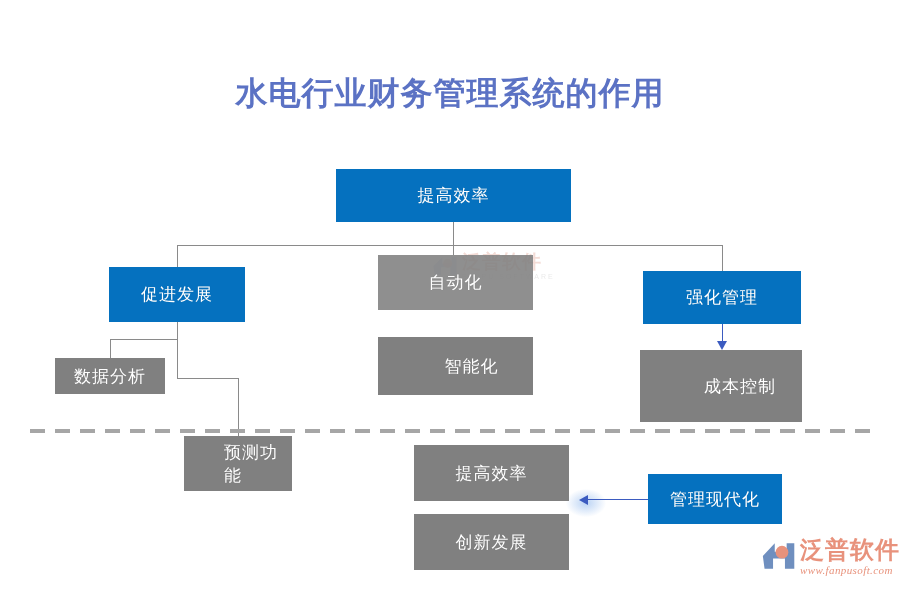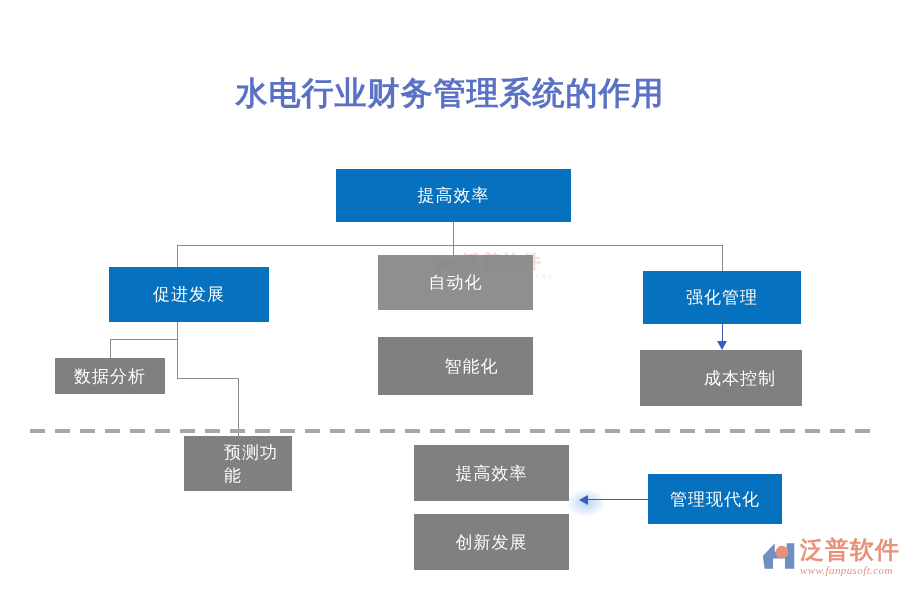--- a/index.html
+++ b/index.html
@@ -222,37 +222,37 @@
     <span class="wm-text">
       <span class="wm-cn">泛普软件</span>
       <span class="wm-en">FANPU SOFTWARE</span>
     </span>
   </div>
 
   <div class="node blue" style="left:336px; top:169px; width:235px; height:53px;">
     <span>提高效率</span>
   </div>
 
-  <div class="node blue" style="left:109px; top:267px; width:160px; height:55px;">
+  <div class="node blue" style="left:109px; top:267px; width:136px; height:55px;">
     <span>促进发展</span>
   </div>
 
   <div class="node gray" style="left:378px; top:255px; width:155px; height:55px; background:rgba(128,128,128,0.88);">
     <span>自动化</span>
   </div>
 
   <div class="node gray" style="left:378px; top:337px; width:155px; height:58px;padding-left:32px;">
     <span>智能化</span>
   </div>
 
   <div class="node blue" style="left:643px; top:271px; width:158px; height:53px;">
     <span>强化管理</span>
   </div>
 
-  <div class="node gray" style="left:640px; top:350px; width:162px; height:56px;padding-left:38px;">
+  <div class="node gray" style="left:640px; top:350px; width:162px; height:72px;padding-left:38px;">
     <span>成本控制</span>
   </div>
 
   <div class="node gray" style="left:55px; top:358px; width:110px; height:36px;">
     <span>数据分析</span>
   </div>
 
   <div class="node gray" style="left:184px; top:436px; width:108px; height:55px;padding-left:40px;">
     <span>预测功能</span>
   </div>

